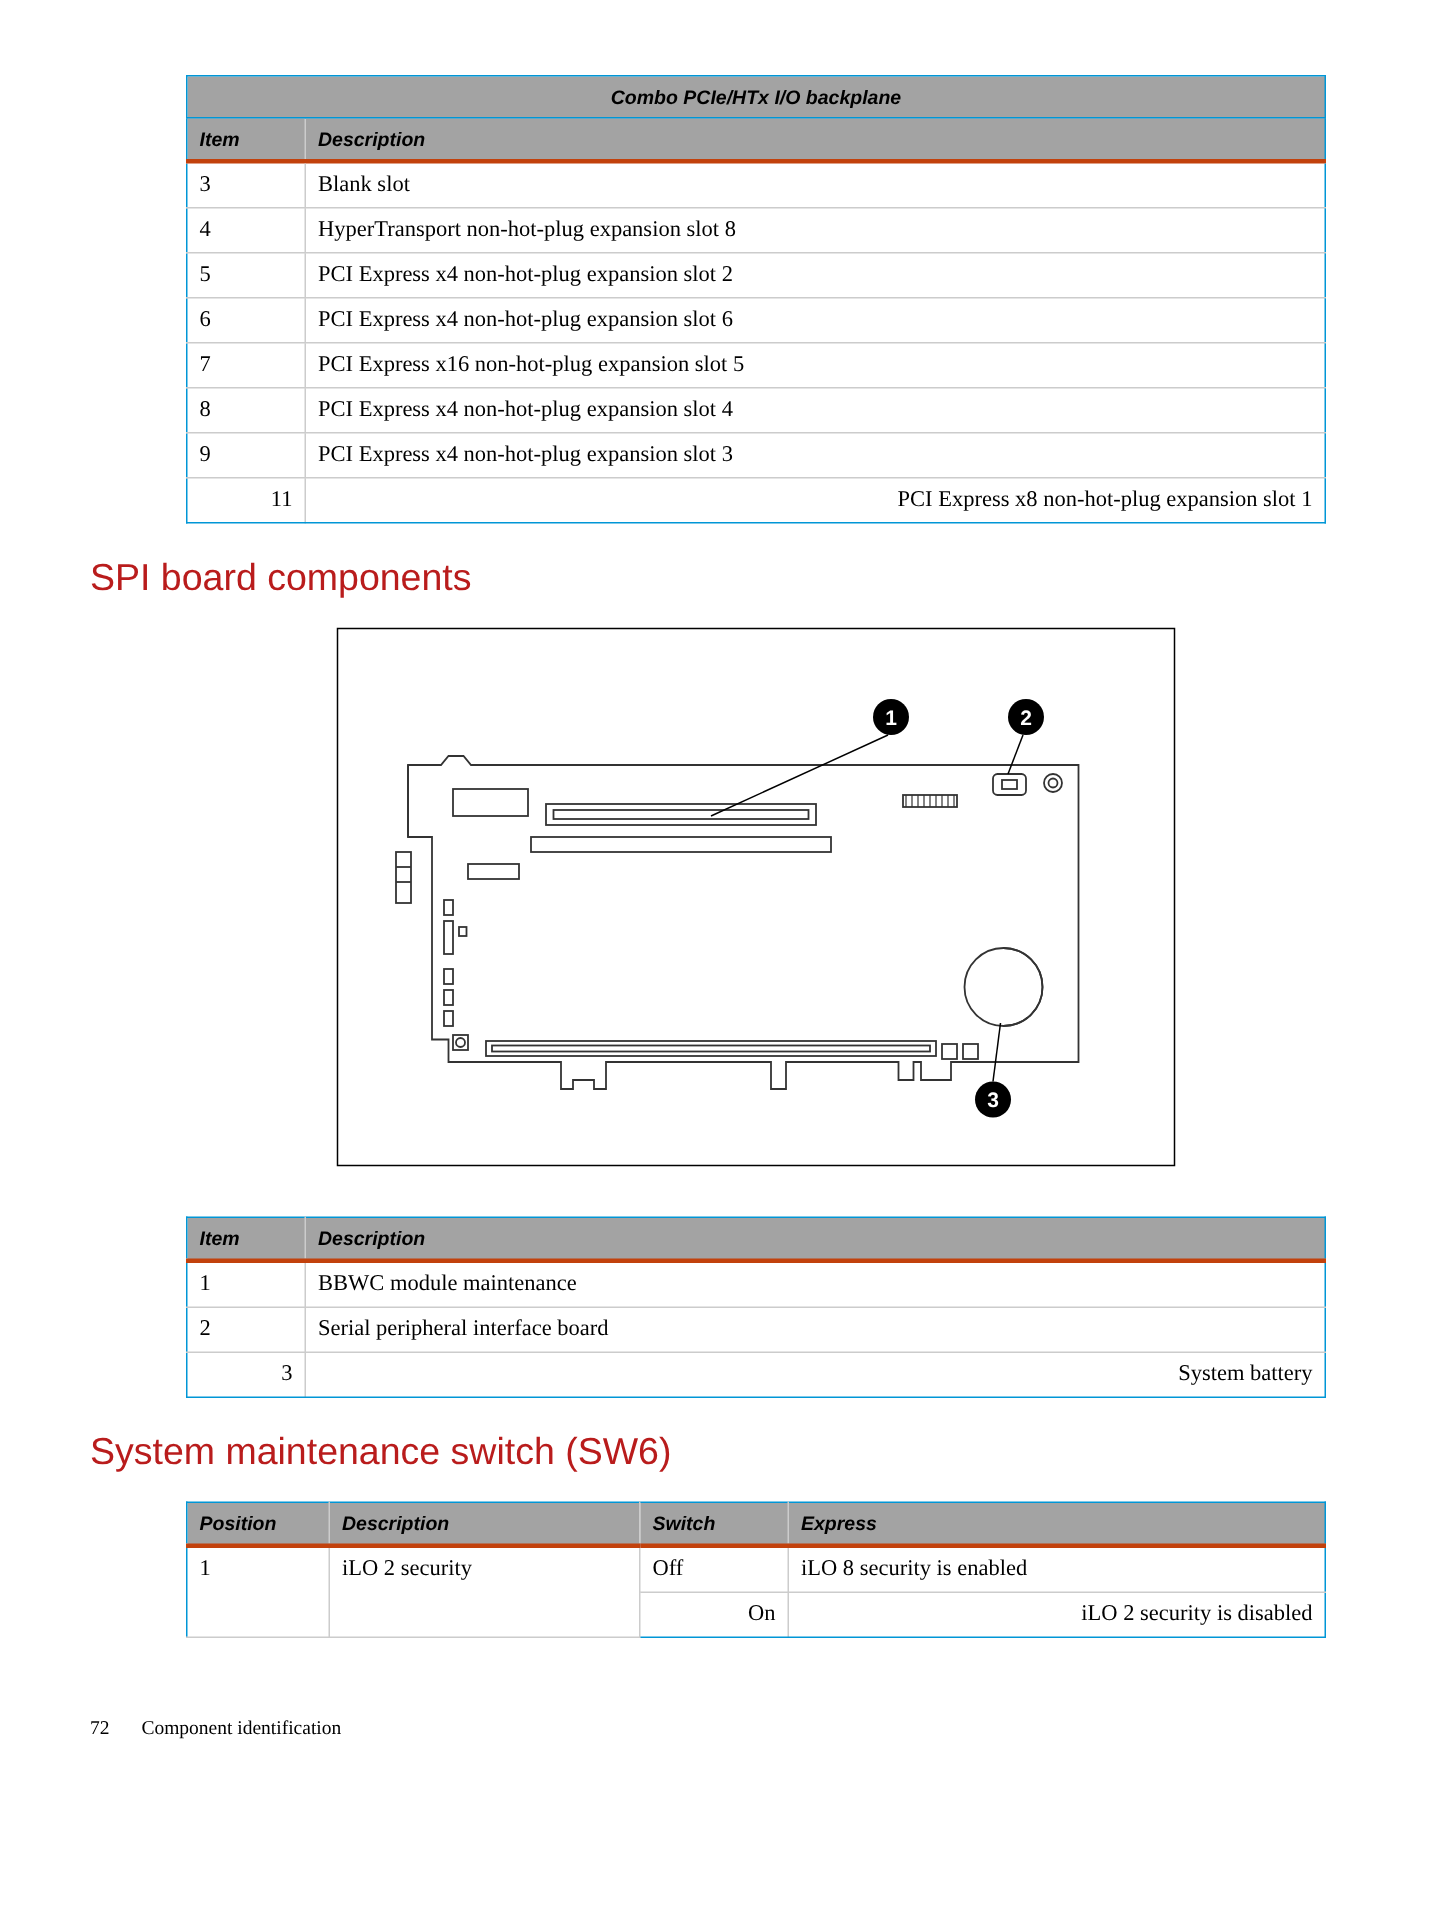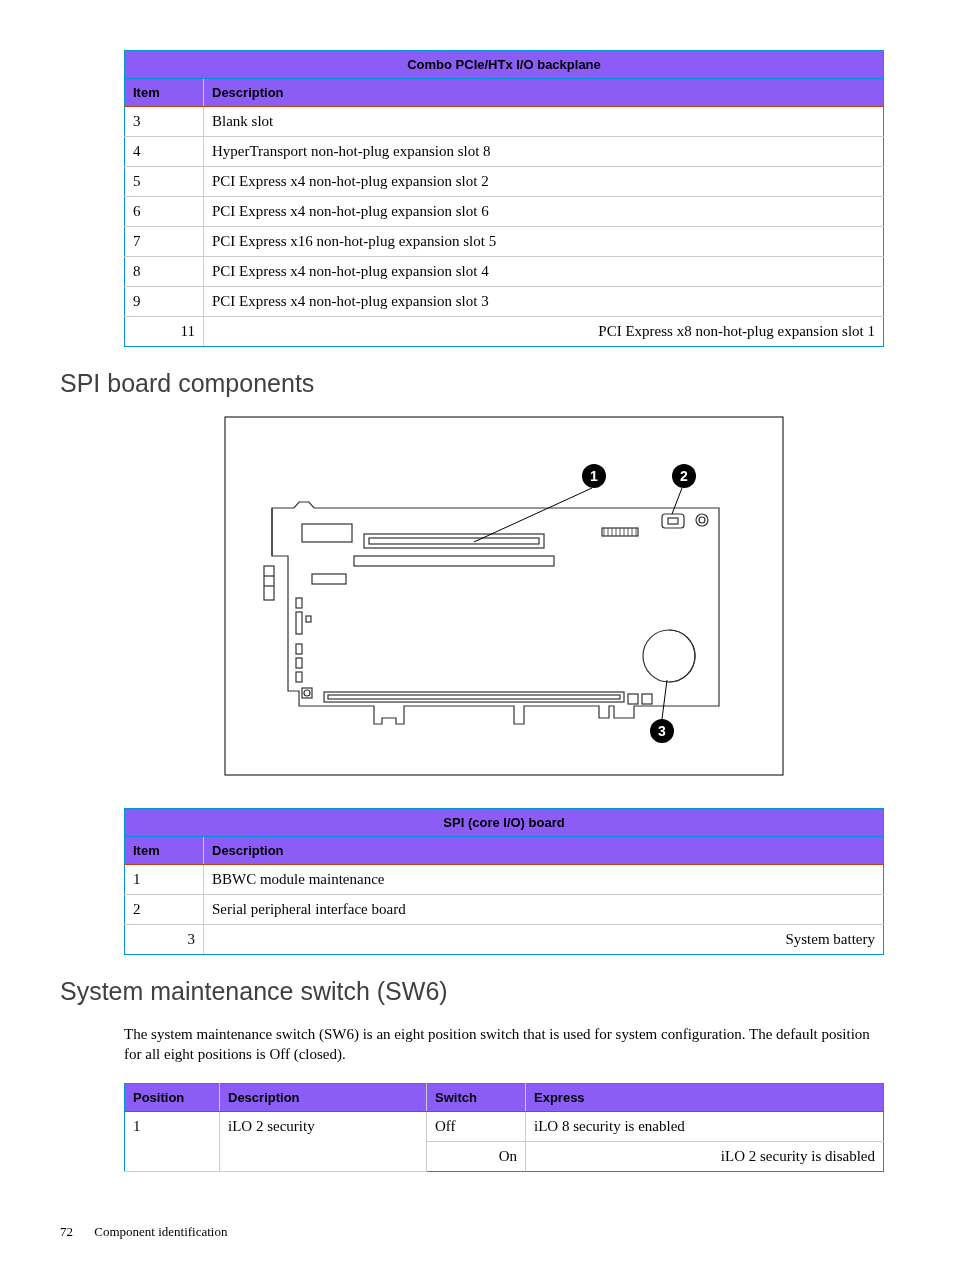--- a/index.html
+++ b/index.html
@@ -23,47 +23,48 @@
   th, td {
     border: 1px solid #ccc;
     padding: 6px 8px;
     text-align: left;
     vertical-align: top;
   }
   th {
     font-family: Arial, Helvetica, sans-serif;
     font-weight: bold;
     font-size: 13px;
-    background: #8b5cf6;
+    background: #a3a3a3;
+    font-style: italic;
   }
   .table-title-row th {
     text-align: center;
     border-bottom: 1px solid #0096d6;
   }
   .header-row th {
-    border-bottom: 1px solid #c2410c;
+    border-bottom: 3px solid #c2410c;
   }
   table tr th:first-child, table tr td:first-child {
     border-left: 1px solid #0096d6;
   }
   table tr th:last-child, table tr td:last-child {
     border-right: 1px solid #0096d6;
   }
   table tr:first-child th {
     border-top: 1px solid #0096d6;
   }
   table tr:last-child td {
     border-bottom: 1px solid #0096d6;
     text-align: right;
   }
   .col-item { width: 62px; }
   h2 {
     font-family: Arial, Helvetica, sans-serif;
     font-weight: 300;
-    color: #404040;
+    color: #b91c1c;
     font-size: 25px;
     margin: 12px 0 18px 0;
   }
   .paragraph {
     margin: 0 0 18px 0;
     line-height: 1.35;
   }
   .diagram-wrap {
     text-align: center;
     margin: 10px 0 28px 0;
@@ -219,23 +220,20 @@
       <g stroke="#000" stroke-width="1">
         <line x1="368" y1="72" x2="250" y2="126"></line>
         <line x1="458" y1="72" x2="448" y2="98"></line>
         <line x1="438" y1="303" x2="443" y2="264"></line>
       </g>
     </svg>
   </div>
 
   <table>
     <tbody>
-        <tr class="table-title-row">
-      <th colspan="2">SPI (core I/O) board</th>
-    </tr>
     <tr class="header-row">
       <th class="col-item">Item</th>
       <th>Description</th>
     </tr>
     <tr>
           <td>1</td>
           <td>BBWC module maintenance</td>
         </tr>
     <tr>
           <td>2</td>
@@ -245,21 +243,20 @@
           <td>3</td>
           <td>System battery</td>
         </tr>
   </tbody>
     </table>
 </div>
 
 <h2>System maintenance switch (SW6)</h2>
 
 <div class="content-indent">
-  <p class="paragraph">The system maintenance switch (SW6) is an eight position switch that is used for system configuration. The default position for all eight positions is Off (closed).</p>
 
   <table>
     <tbody>
         <tr class="header-row">
       <th class="col-pos">Position</th>
       <th class="col-desc">Description</th>
       <th class="col-sw">Switch</th>
       <th>Express</th>
     </tr>
     <tr>

